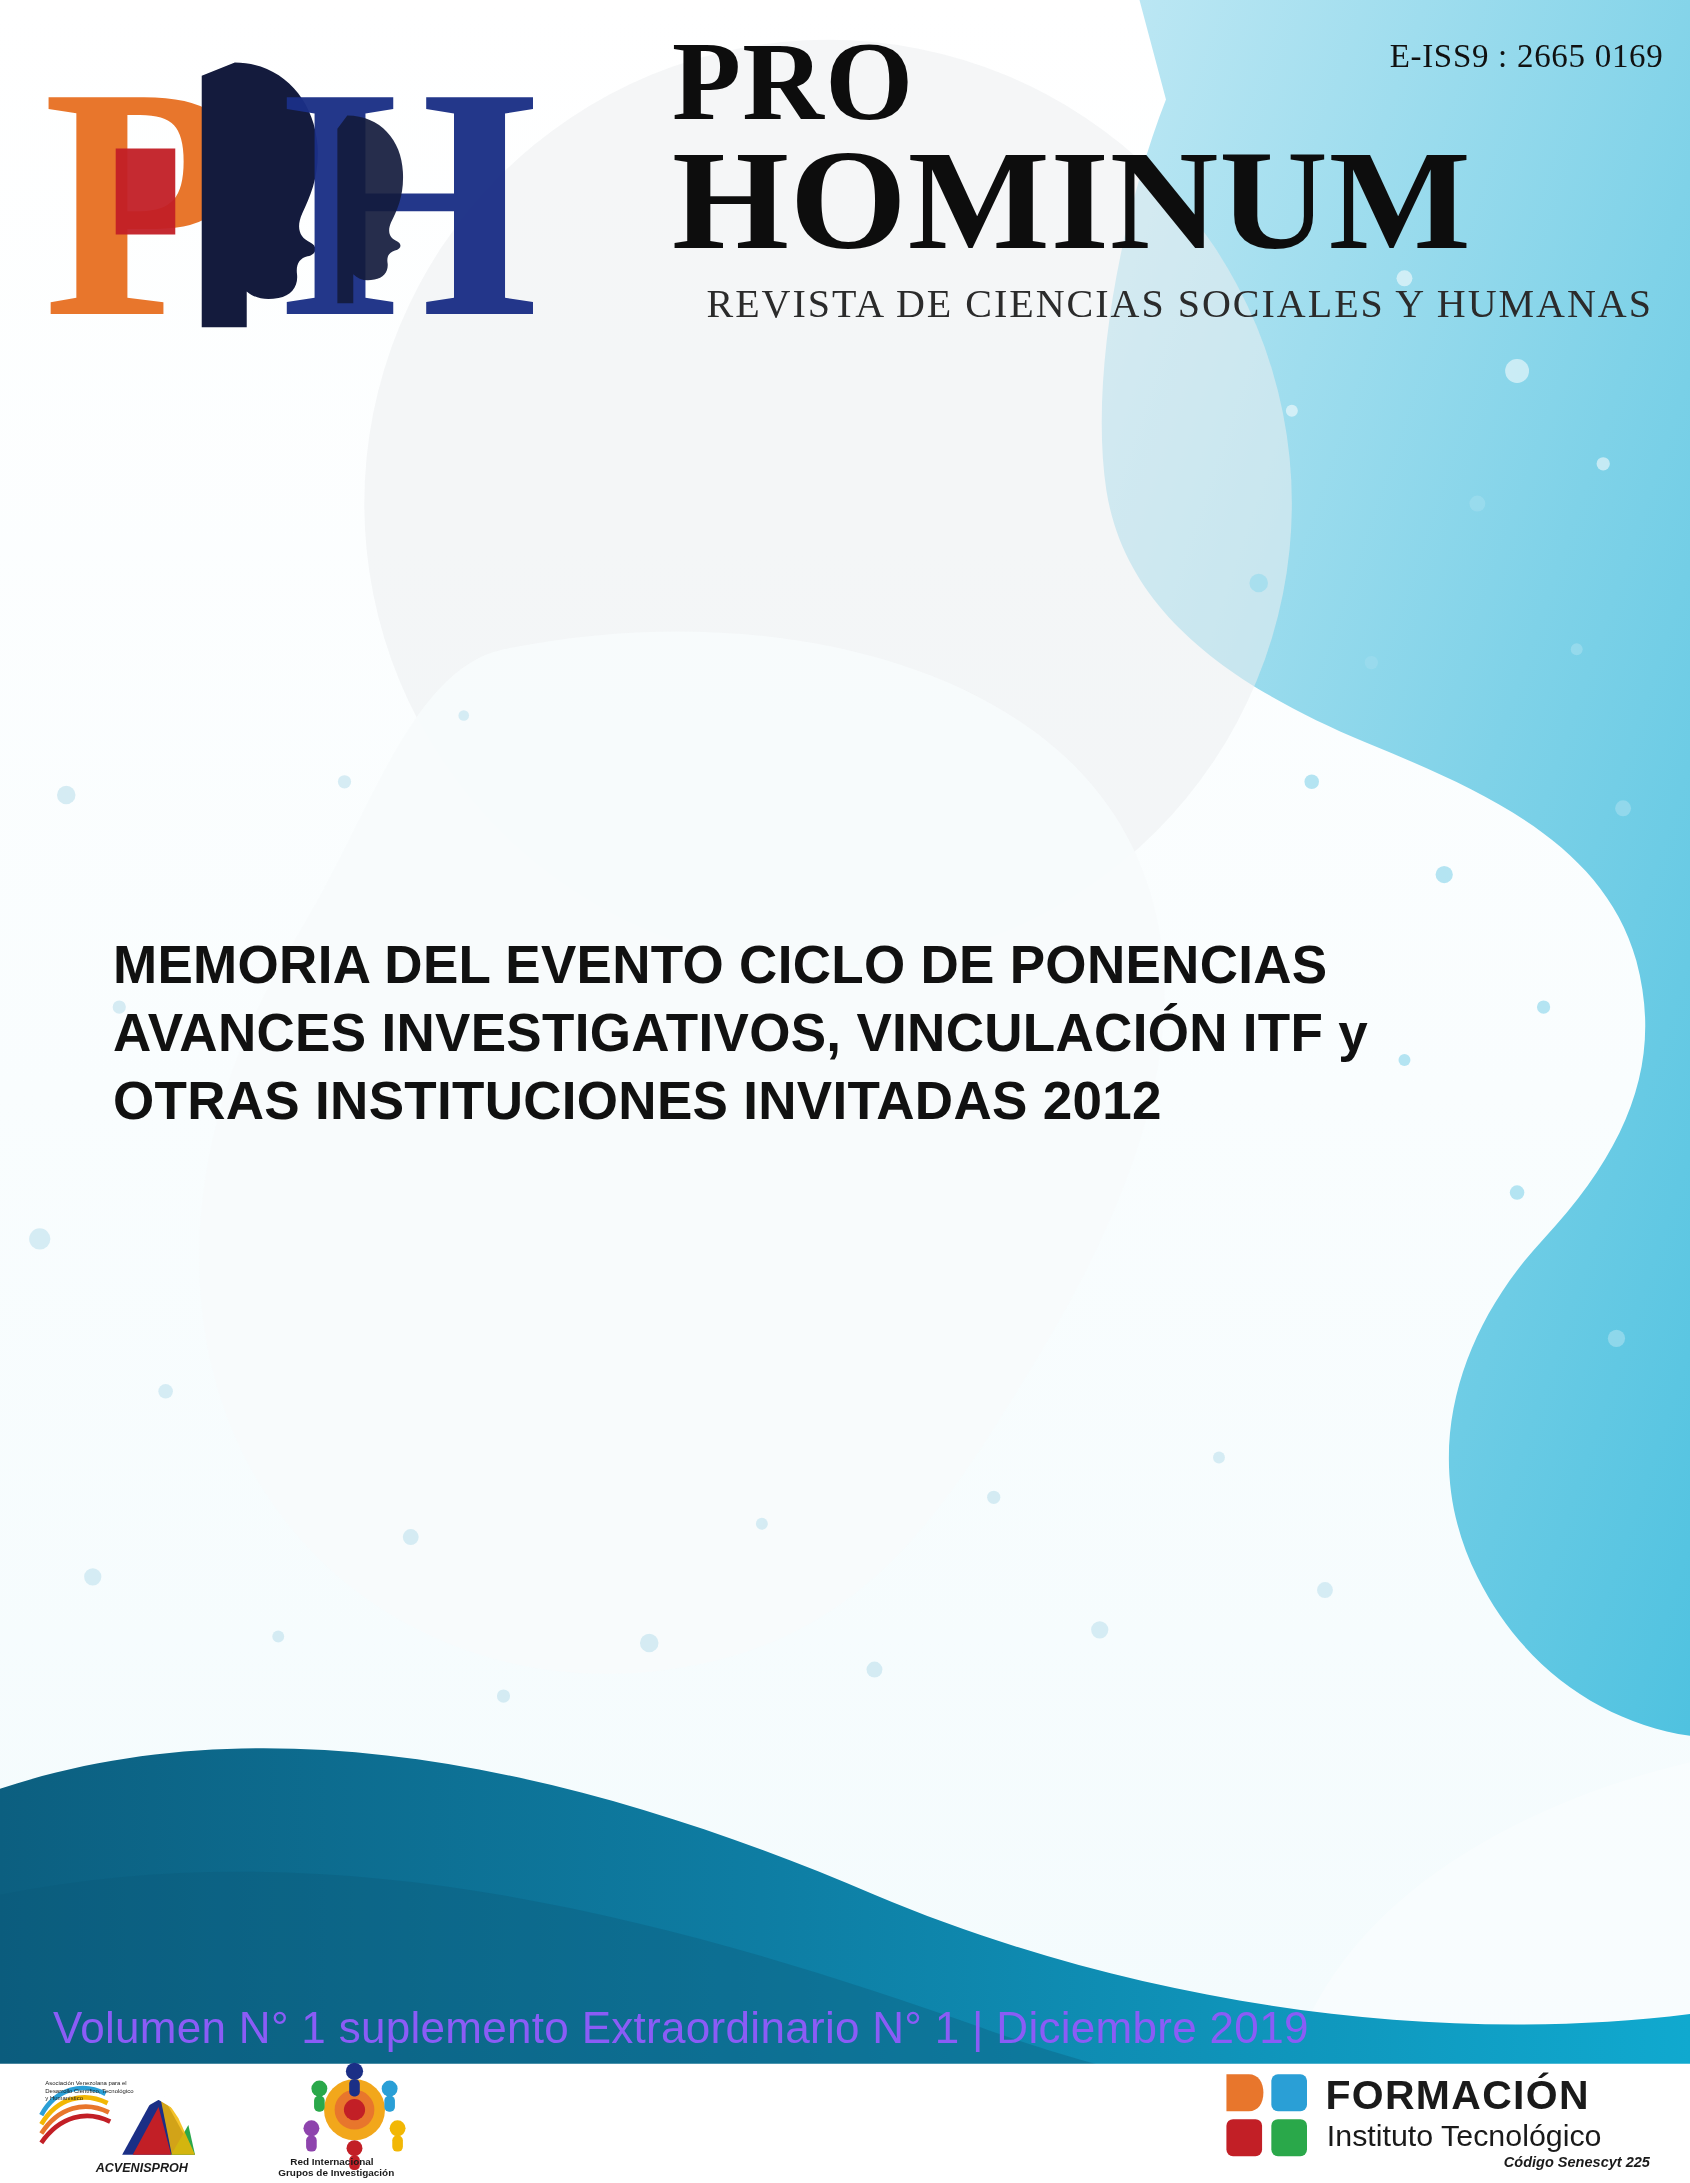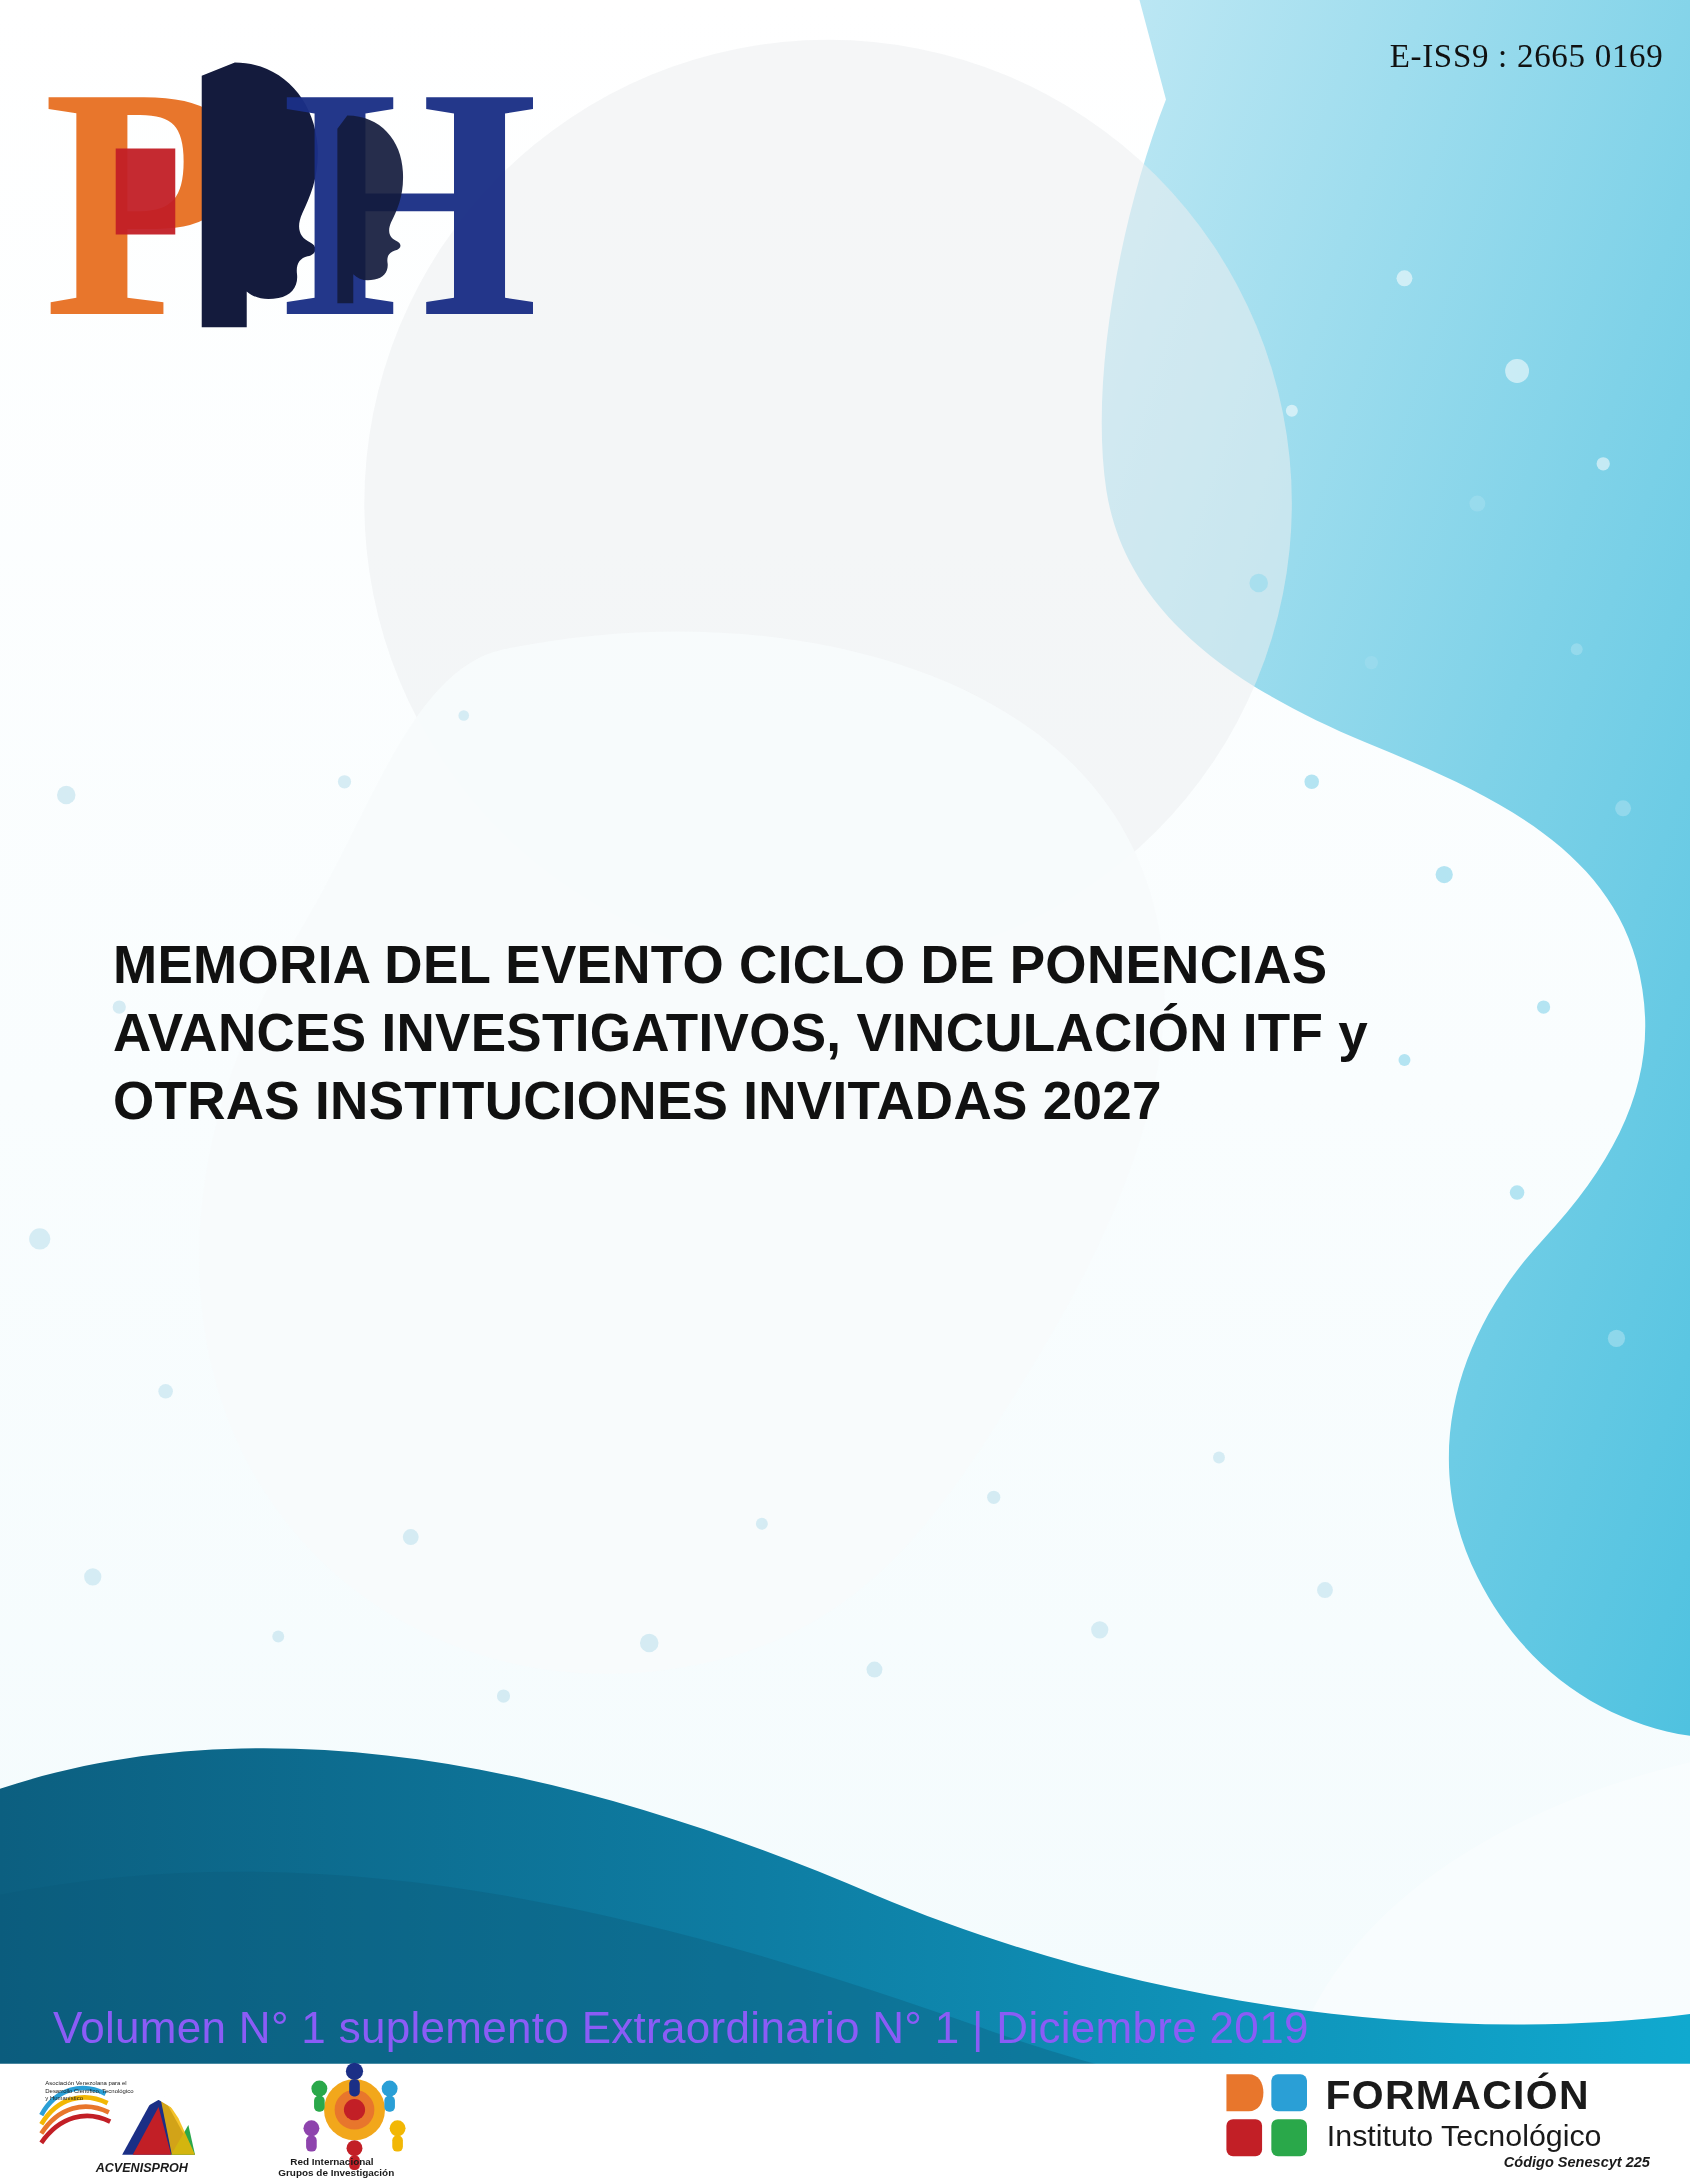--- a/index.html
+++ b/index.html
@@ -263,24 +263,29 @@
                  C345,400 330,396 318,386 L318,440 L250,440 L250,60 Z" fill="#141b3d"></path>
 
         <text x="370" y="420" font-family="Liberation Serif, serif" font-size="500" font-weight="700" fill="#1b2f86" opacity="0.96">H</text>
 
         <path d="M470,120 C520,120 552,158 554,205 C556,240 546,262 536,282
                  C530,296 534,305 545,310 C553,314 552,322 542,324
                  C533,327 529,333 531,344 C532,356 525,366 511,368
                  C497,371 487,368 479,360 L479,404 L455,404 L455,140 Z" fill="#141b3d" opacity="0.92"></path>
       </svg>
 
+      <div class="pro-hominum">
+        <p class="pro-word">PRO</p>
+        <p class="hominum-word">HOMINUM</p>
+        <p class="subtitle">REVISTA DE CIENCIAS SOCIALES Y HUMANAS</p>
+      </div>
     </div>
   </div>
 
-  <div class="main-title">MEMORIA DEL EVENTO CICLO DE PONENCIAS AVANCES INVESTIGATIVOS, VINCULACIÓN ITF y OTRAS INSTITUCIONES INVITADAS 2027</div>
+  <div class="main-title">MEMORIA DEL EVENTO CICLO DE PONENCIAS AVANCES INVESTIGATIVOS, VINCULACIÓN ITF y OTRAS INSTITUCIONES INVITADAS 2012</div>
 
   <div class="volume-line">Volumen N° 1 suplemento Extraordinario N° 1 | Diciembre 2019</div>
 
   <div class="logos">
 
     <svg class="logo-acv" viewBox="0 0 320 175">
 
       <path d="M8,80 C30,40 70,30 105,48" stroke="#2a9fd6" stroke-width="7" fill="none"></path>
       <path d="M8,94 C32,54 72,44 108,62" stroke="#f2b705" stroke-width="7" fill="none"></path>
       <path d="M8,108 C34,68 74,58 110,76" stroke="#e8762c" stroke-width="7" fill="none"></path>

